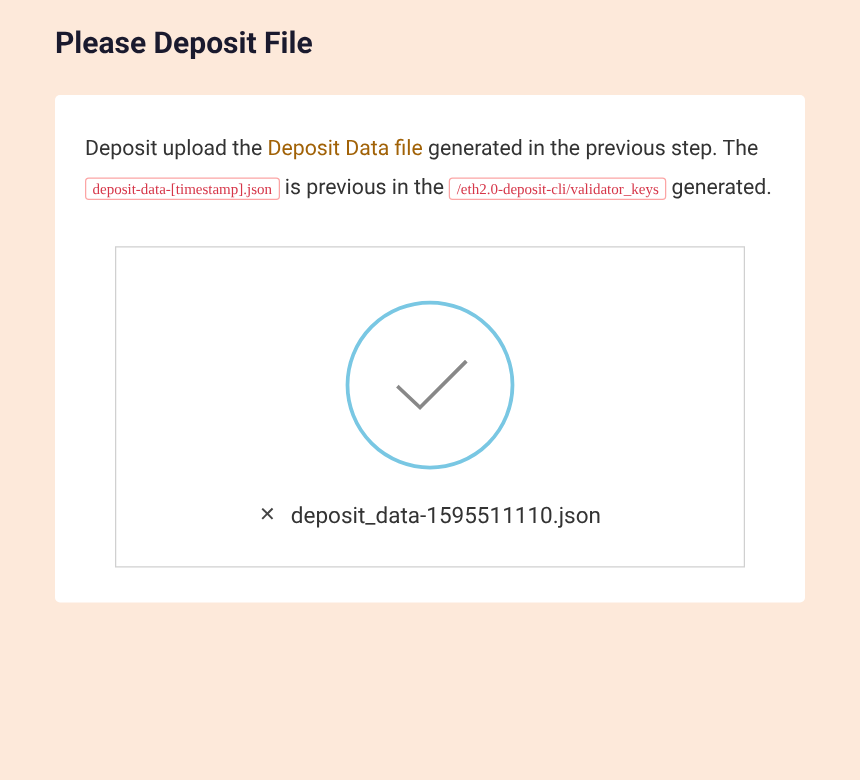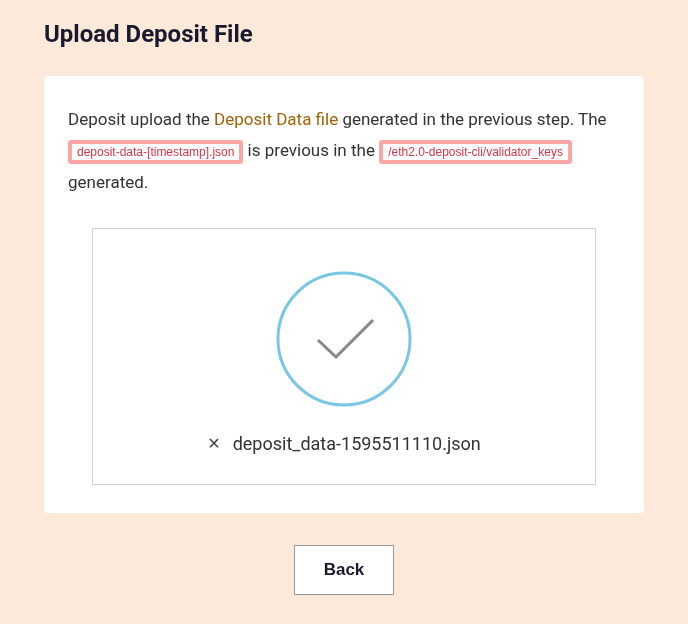--- a/index.html
+++ b/index.html
@@ -28,24 +28,24 @@
     .instructions {
       font-size: 17px;
       color: #333;
       line-height: 1.85;
     }
     .link {
       color: #a16207;
       text-decoration: none;
     }
     .code-badge {
-      font-family: Liberation Sans, sans-serif;
+      font-family: Liberation Serif, serif;
       font-size: 12px;
       color: #d63649;
-      border: 4px solid #fca5a5;
+      border: 1px solid #fca5a5;
       border-radius: 3px;
       padding: 1px 5px;
       vertical-align: middle;
     }
     .dropzone {
       border: 1px solid #d0d0d0;
       margin: 30px 24px 4px 24px;
       padding: 40px 20px 30px 20px;
       display: flex;
       flex-direction: column;
@@ -89,34 +89,33 @@
       width: 100px;
     }
     .btn-continue {
       width: 300px;
       background: linear-gradient(90deg, #ff9aa2 0%, #ffb7b2 15%, #ffdac1 35%, #e2f0cb 55%, #b5ead7 72%, #a0e7e5 85%, #c7ceea 100%);
     }
   </style>
 </head>
 <body>
 
-<h1 class="page-title">Upload Deposit File</h1>
+<h1 class="page-title">Please Deposit File</h1>
 
 <div class="card">
   <p class="instructions">
     <span>Deposit upload the </span><a href="#" class="link">Deposit Data file</a><span> generated in the previous step. The </span><span class="code-badge">deposit-data-[timestamp].json</span><span> is previous in the </span><span class="code-badge">/eth2.0-deposit-cli/validator_keys</span><span> generated.</span>
   </p>
 
   <div class="dropzone">
     <svg class="check-circle" viewBox="0 0 140 140">
       <circle cx="70" cy="70" r="66" fill="none" stroke="#79c7e3" stroke-width="3"></circle>
       <path d="M 45 72 L 62 88 L 98 52" fill="none" stroke="#888888" stroke-width="3" stroke-linecap="square"></path>
     </svg>
     <div class="file-row">
       <span class="remove-icon">✕</span>
       <span>deposit_data-1595511110.json</span>
     </div>
   </div>
 </div>
 
 <div class="actions">
-  <button class="btn btn-back">Back</button>
 </div>
 
 </body></html>

